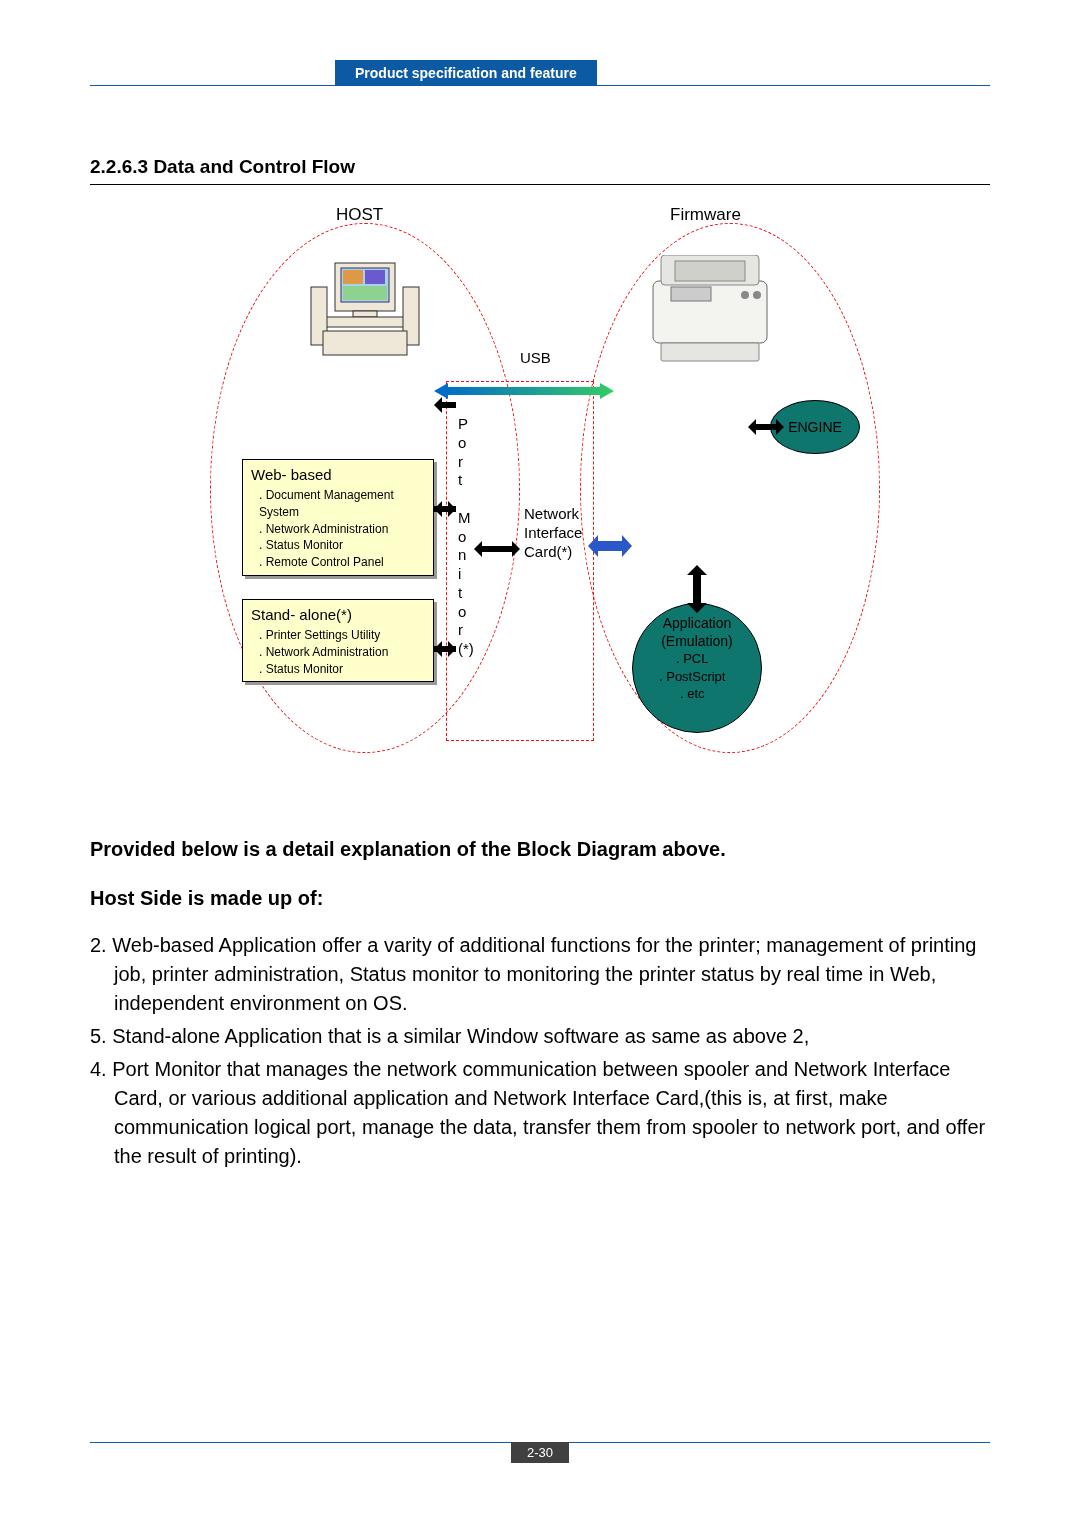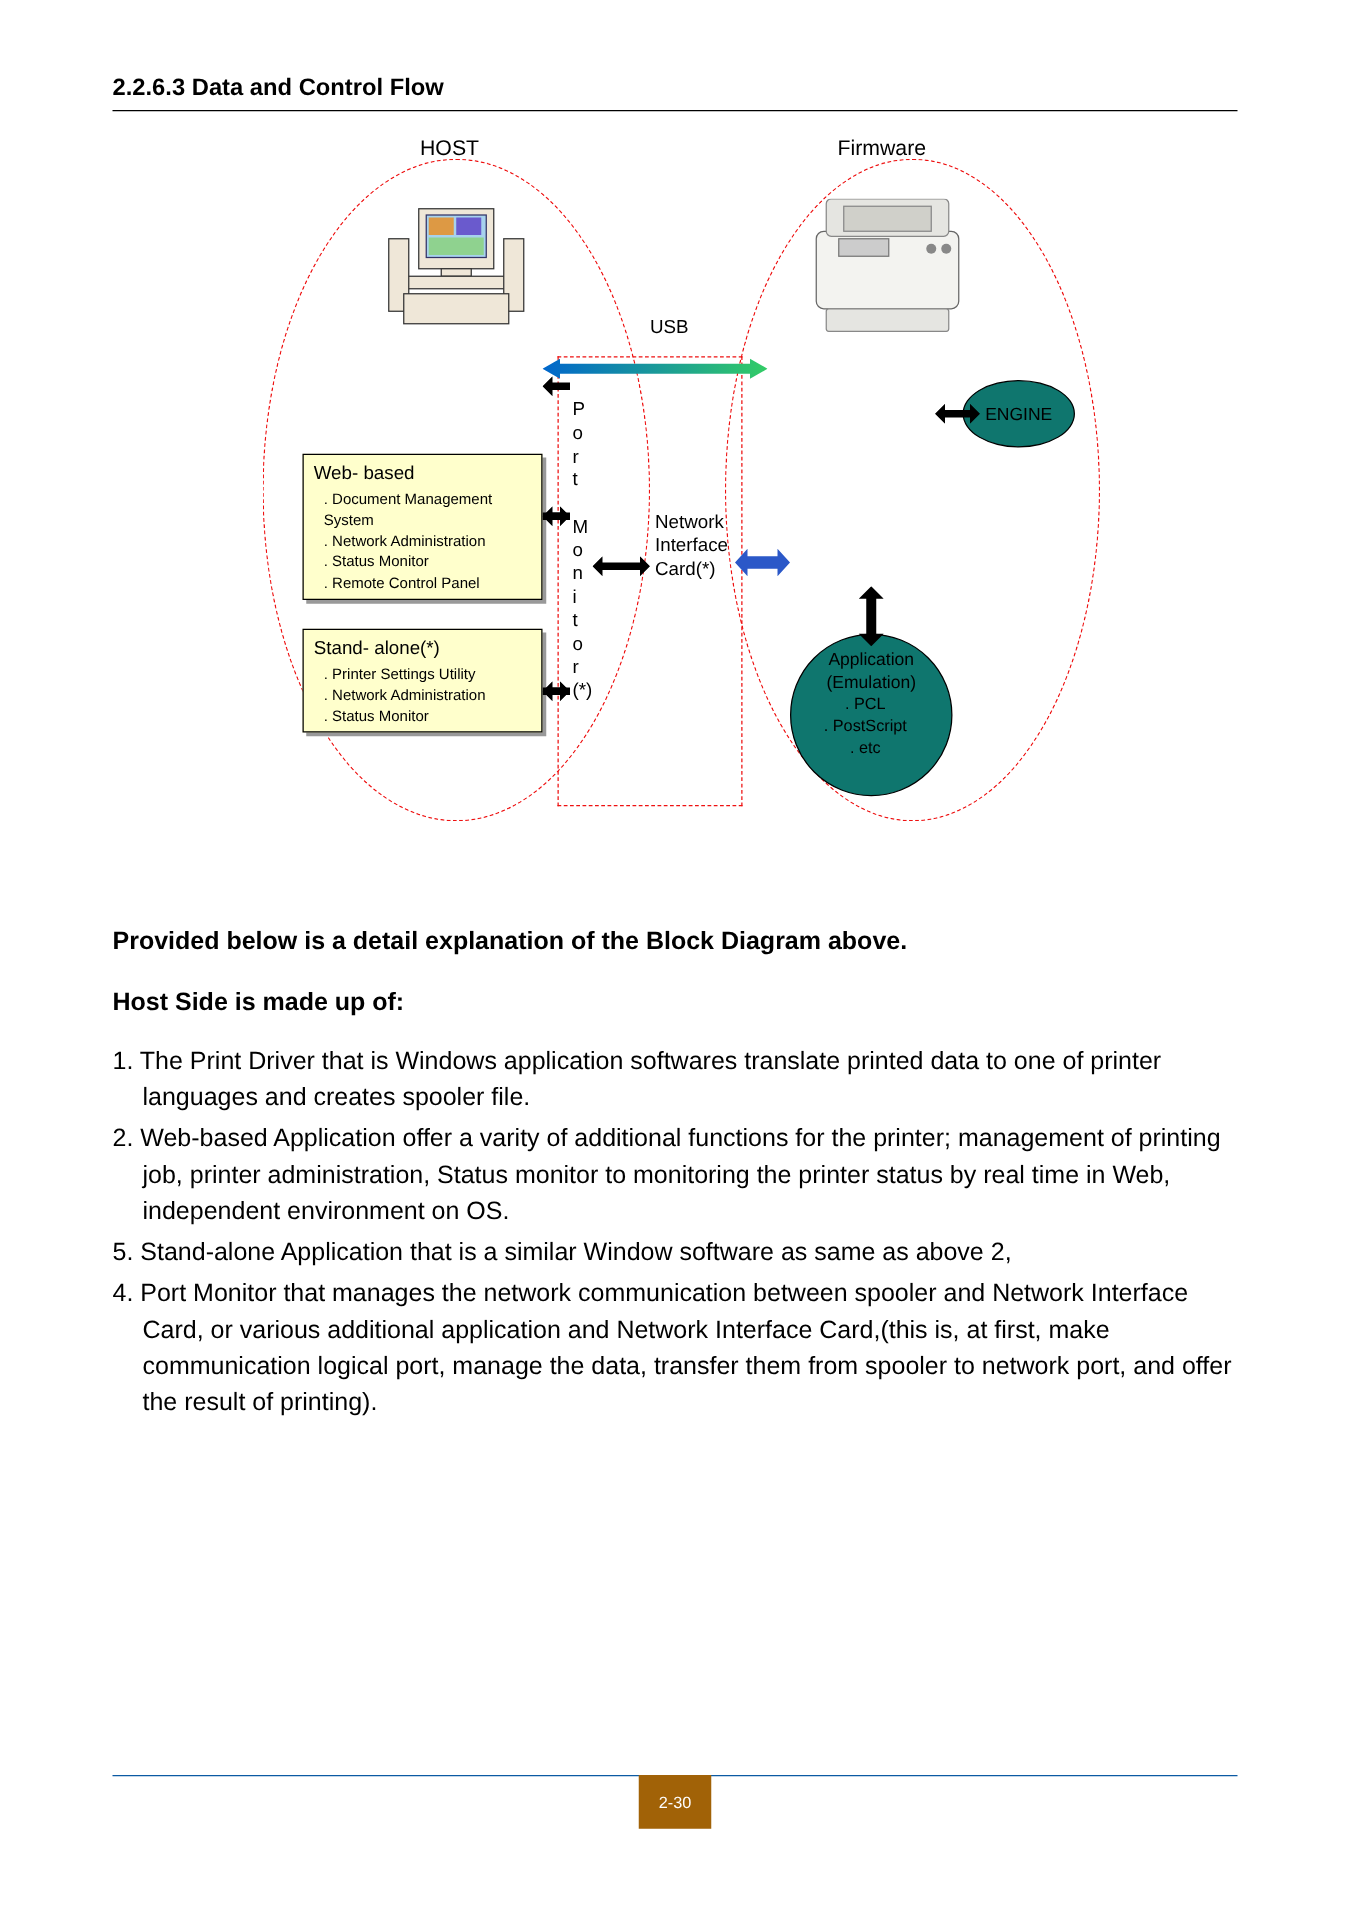--- a/index.html
+++ b/index.html
@@ -19,27 +19,30 @@
   .nic { position: absolute; font-size: 15px; text-align: left; line-height: 1.25; }
   .ellipse { position: absolute; background: #0f766e; border: 1px solid #000; border-radius: 50%; display: flex; align-items: center; justify-content: center; font-size: 14px; text-align: center; }
   .arrow { position: absolute; }
   .note-line { font-size: 15px; text-align: right; padding-right: 20px; margin-bottom: 40px; }
   .body-text { font-size: 20px; line-height: 1.45; }
   .subhead { font-weight: bold; margin-bottom: 20px; }
   .subhead2 { font-weight: bold; margin-bottom: 18px; }
   ol.custom { list-style: none; padding-left: 0; }
   ol.custom li { padding-left: 24px; text-indent: -24px; margin-bottom: 4px; }
   .bottombar { position: absolute; left: 90px; right: 90px; bottom: 64px; border-top: 1px solid #0b5aa3; text-align: center; }
-  .pgnum { display: inline-block; background: #a16207; color: #fff; font-size: 13px; padding: 14px 16px; margin-top: -1px; }
+  .pgnum { display: inline-block; background: #404040; color: #fff; font-size: 13px; padding: 3px 16px; margin-top: -1px; }
   svg.icon { display: block; }
 </style>
 </head>
 <body>
 
 <div class="page">
+  <div class="topbar">
+    <div class="toptab">Product specification and feature</div>
+  </div>
 
   <div class="section-title">2.2.6.3 Data and Control Flow</div>
 
   <div class="diagram">
 
     <div class="group" style="left:20px; top:18px; width:310px; height:530px;"></div>
     <div class="group-label" style="left:146px; top:0;">HOST</div>
 
     <div class="group" style="left:390px; top:18px; width:300px; height:530px;"></div>
     <div class="group-label" style="left:480px; top:0;">Firmware</div>
@@ -154,21 +157,20 @@
     <svg class="arrow" style="left:497px; top:360px; width:20px; height:48px;" viewBox="0 0 20 48">
         <polygon points="10,0 0,10 6,10 6,38 0,38 10,48 20,38 14,38 14,10 20,10" fill="#000"></polygon>
       </svg>
   </div>
 
 
   <div class="body-text">
     <p class="subhead">Provided below is a detail explanation of the Block Diagram above.</p>
     <p class="subhead2">Host Side is made up of:</p>
     <ol class="custom">
-      <li>1. The Print Driver that is Windows application softwares translate printed data to one of printer languages and creates spooler file.</li>
       <li>2. Web-based Application offer a varity of additional functions for the printer; management of printing job, printer administration, Status monitor to monitoring the printer status by real time in Web, independent environment on OS.</li>
       <li>5. Stand-alone Application that is a similar Window software as same as above 2,</li>
       <li>4. Port Monitor that manages the network communication between spooler and Network Interface Card, or various additional application and Network Interface Card,(this is, at first, make communication logical port, manage the data, transfer them from spooler to network port, and offer the result of printing).</li>
     </ol>
   </div>
 
   <div class="bottombar">
     <span class="pgnum">2-30</span>
   </div>
 </div>

